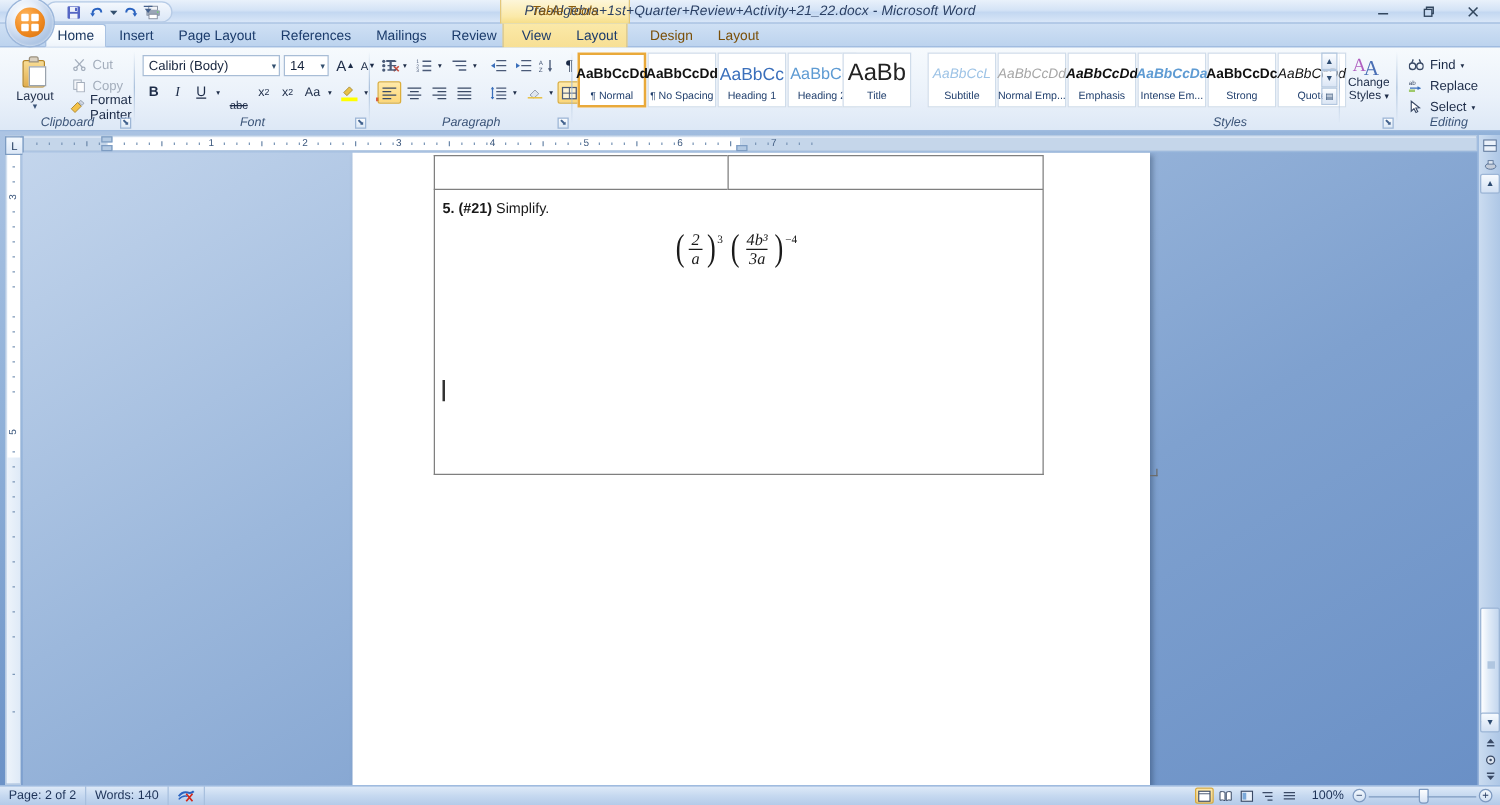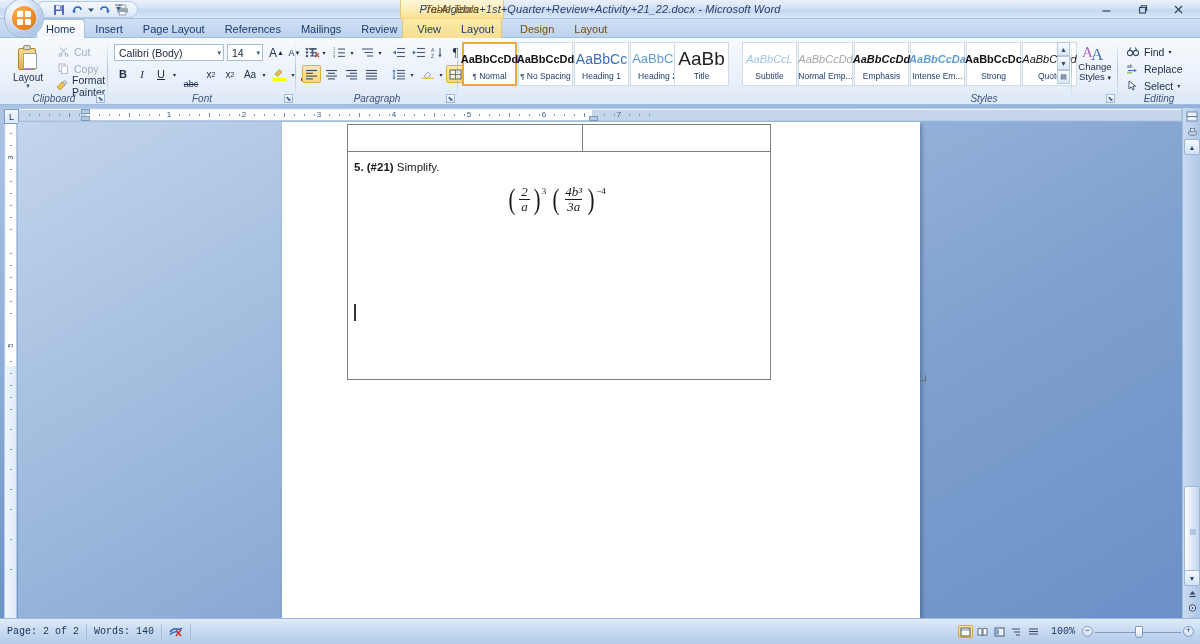--- a/index.html
+++ b/index.html
@@ -207,21 +207,21 @@
   
   .docarea {
     position:absolute; left:18px; top:122px; width:1164px; height:506px;
     background: linear-gradient(150deg,#c3d5ec 0%, #9cb8dc 35%, #7fa1cf 65%, #6a90c6 100%);
     overflow:hidden;
   }
   .page {
     position:absolute; left:264px; top:0px; width:638px; height:506px;
     background:#ffffff; box-shadow:2px 2px 4px rgba(20,40,70,.35);
   }
-  .tbl { position:absolute; left:65px; top:2px; width:424px; }
+  .tbl { position:absolute; left:65px; top:2px; width:488px; }
   .tbl .row1 { display:flex; height:28px; }
   .tbl .c-a { flex:0 0 235px; border:1px solid #7f7f7f; border-right:none; }
   .tbl .c-b { flex:1; border:1px solid #7f7f7f; }
   .tbl .row2 { height:228px; border:1px solid #7f7f7f; border-top:none; position:relative; }
   .qtext { position:absolute; left:6px; top:9px; font-size:11.5px; color:#1a1a1a; font-family:"Liberation Sans", sans-serif; }
   .qtext b { font-weight:bold; }
   .mathwrap {
     position:absolute; left:0; right:0; top:34px; display:flex; justify-content:center;
   }
   .math { font-family:"Liberation Serif", serif; font-style:italic; color:#1a1a1a; display:flex; align-items:flex-start; }
@@ -253,24 +253,24 @@
   .sthumb {
     position:absolute; left:1px; width:16px;
     background:linear-gradient(90deg,#ffffff,#dfeaf7 45%,#c3d6ee 100%);
     border:1px solid #9db6d6; border-radius:2px;
   }
   .sthumb .grip { position:absolute; left:5px; top:50%; margin-top:-3px; width:6px; height:6px; background:#b0c6e0; }
   .sbig { position:absolute; left:2px; width:14px; height:14px; display:flex; align-items:center; justify-content:center; font-size:9px; color:#2c4a70; }
 
   
   .status {
-    position:absolute; left:0; bottom:0; width:1200px; height:26px;
+    position:absolute; left:0; bottom:0; width:1200px; height:16px;
     background: linear-gradient(180deg,#dfeaf8 0%, #c6d9f0 50%, #b4cbe9 100%);
     border-top:1px solid #9fbbdf;
-    display:flex; align-items:center; font-size:10px; color:#1d3257;font-family:Liberation Mono, monospace;
+    display:flex; align-items:center; font-size:10px; color:#1d3257;
   }
   .st-item { padding:0 7px; height:16px; display:flex; align-items:center; border-right:1px solid #a8c0de; }
   .st-right { margin-left:auto; display:flex; align-items:center; gap:2px; padding-right:6px; }
   .vbtn {
     width:15px; height:13px; border:1px solid transparent; border-radius:2px;
     display:flex; align-items:center; justify-content:center; font-size:9px; color:#2b4065;
   }
   .vbtn.on { background:linear-gradient(180deg,#ffe9a8,#f7cf6f); border-color:#d9a93a; }
   .zoomtrack { position:relative; width:86px; height:12px; display:flex; align-items:center; }
   .zline { position:absolute; left:0; right:0; top:6px; height:1px; background:#7e9ac0; }

